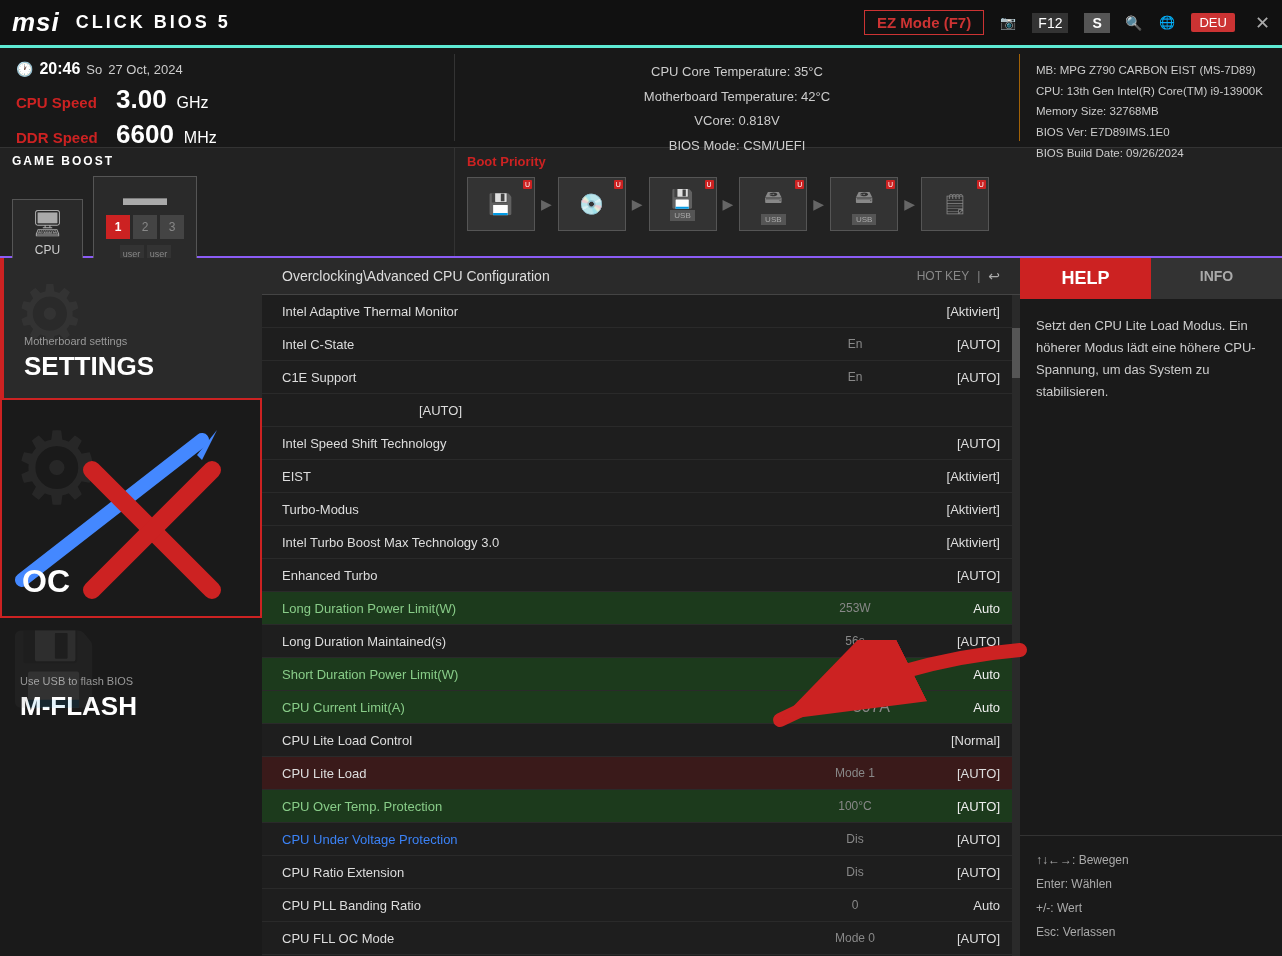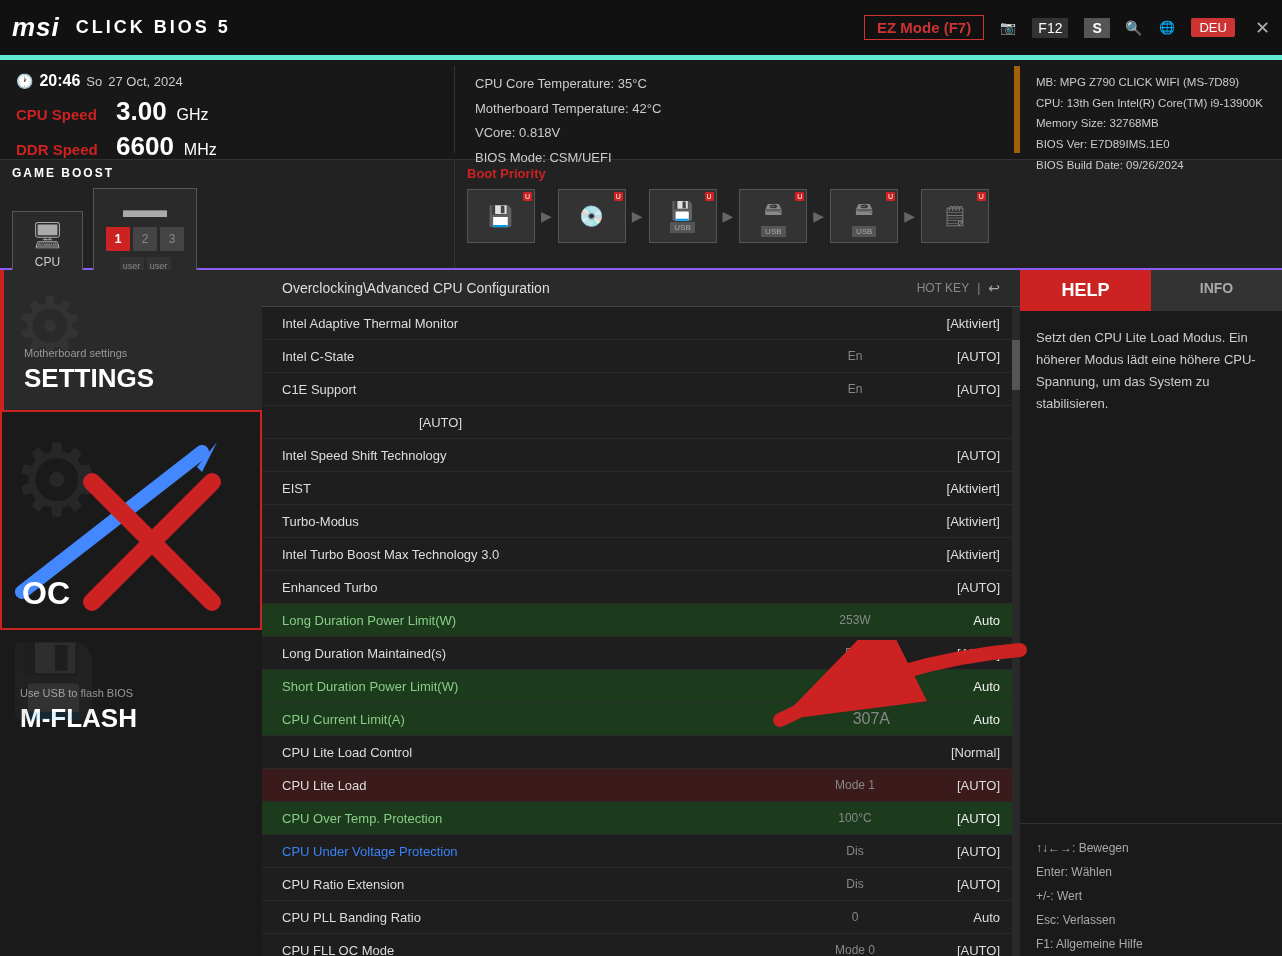--- a/index.html
+++ b/index.html
@@ -8,25 +8,25 @@
       height: 956px;
       background: #1a1a1a;
       font-family: Arial, sans-serif;
       overflow: hidden;
       position: relative;
     }
 
     
     .header {
       background: #111;
-      height: 60px;
+      height: 48px;
       display: flex;
       align-items: center;
       padding: 0 12px;
-      border-bottom: 5px solid #5eead4;
+      border-bottom: 3px solid #5eead4;
     }
     .msi-logo {
       color: white;
       font-weight: bold;
       font-size: 22px;
       margin-right: 8px;
       font-style: italic;
     }
     .header-right {
       margin-left: auto;
@@ -78,21 +78,22 @@
       height: 100px;
     }
     .info-left-block {
       width: 455px;
       padding: 6px 16px;
       border-right: 1px solid #333;
     }
     .info-center-block {
       flex: 1;
       padding: 6px 20px;
-      border-right: 6px solid #a16207;
+      border-right: 1px solid #a16207;
+      text-align: center;
     }
     .info-right-block {
       width: 262px;
       padding: 6px 16px;
     }
 
     .boost-bar-full {
       height: 110px;
       background: #222;
       display: flex;
@@ -154,21 +155,21 @@
   </div>
 
   <div class="info-center-block">
     <div style="color:#ccc;font-size:13px;line-height:1.9;">CPU Core Temperature: 35°C</div>
     <div style="color:#ccc;font-size:13px;line-height:1.9;">Motherboard Temperature: 42°C</div>
     <div style="color:#ccc;font-size:13px;line-height:1.9;">VCore: 0.818V</div>
     <div style="color:#ccc;font-size:13px;line-height:1.9;">BIOS Mode: CSM/UEFI</div>
   </div>
 
   <div class="info-right-block">
-    <div style="color:#ccc;font-size:11.5px;line-height:1.8;">MB: MPG Z790 CLICK WIFI (MS-7D89)</div>
+    <div style="color:#ccc;font-size:11.5px;line-height:1.8;">MB: MPG Z790 CARBON EIST (MS-7D89)</div>
     <div style="color:#ccc;font-size:11.5px;line-height:1.8;">CPU: 13th Gen Intel(R) Core(TM) i9-13900K</div>
     <div style="color:#ccc;font-size:11.5px;line-height:1.8;">Memory Size: 32768MB</div>
     <div style="color:#ccc;font-size:11.5px;line-height:1.8;">BIOS Ver: E7D89IMS.1E0</div>
     <div style="color:#ccc;font-size:11.5px;line-height:1.8;">BIOS Build Date: 09/26/2024</div>
   </div>
 </div>
 
 <div class="boost-bar-full">
 
   <div class="boost-left">
@@ -400,21 +401,20 @@
       <div style="flex:1;padding:10px;text-align:center;background:#333;color:#aaa;font-size:14px;font-weight:bold;cursor:pointer;">INFO</div>
     </div>
 
     <div style="padding:16px;color:#ccc;font-size:13px;line-height:1.7;flex:1;">Setzt den CPU Lite Load Modus. Ein höherer Modus lädt eine höhere CPU-Spannung, um das System zu stabilisieren.</div>
 
     <div style="padding:12px 16px;border-top:1px solid #333;color:#aaa;font-size:12px;line-height:2;">
       <div>↑↓←→: Bewegen</div>
       <div>Enter: Wählen</div>
       <div>+/-: Wert</div>
       <div>Esc: Verlassen</div>
-      <div>F1: Allgemeine Hilfe</div>
     </div>
   </div>
 </div>
 
 <svg style="position:fixed;top:640px;left:700px;width:350px;height:120px;pointer-events:none;z-index:100;">
   <defs>
     <marker id="arrowhead" markerWidth="10" markerHeight="7" refX="10" refY="3.5" orient="auto">
       <polygon points="0 0, 10 3.5, 0 7" fill="#cc2222"></polygon>
     </marker>
   </defs>

